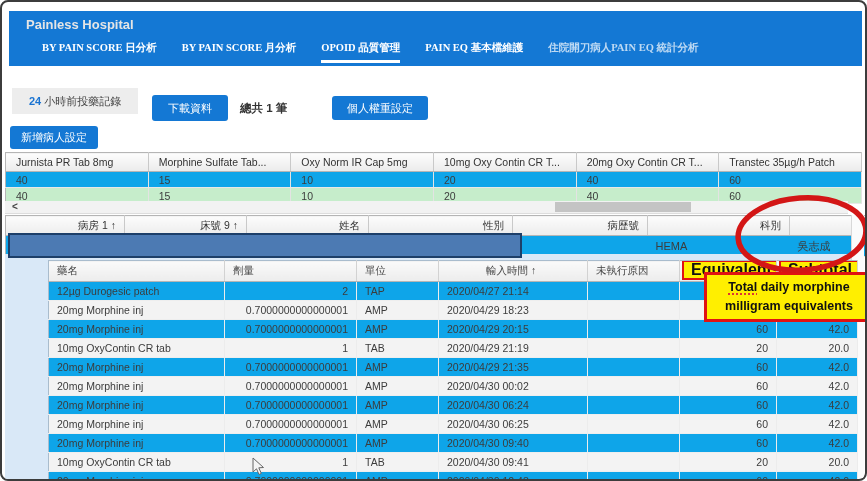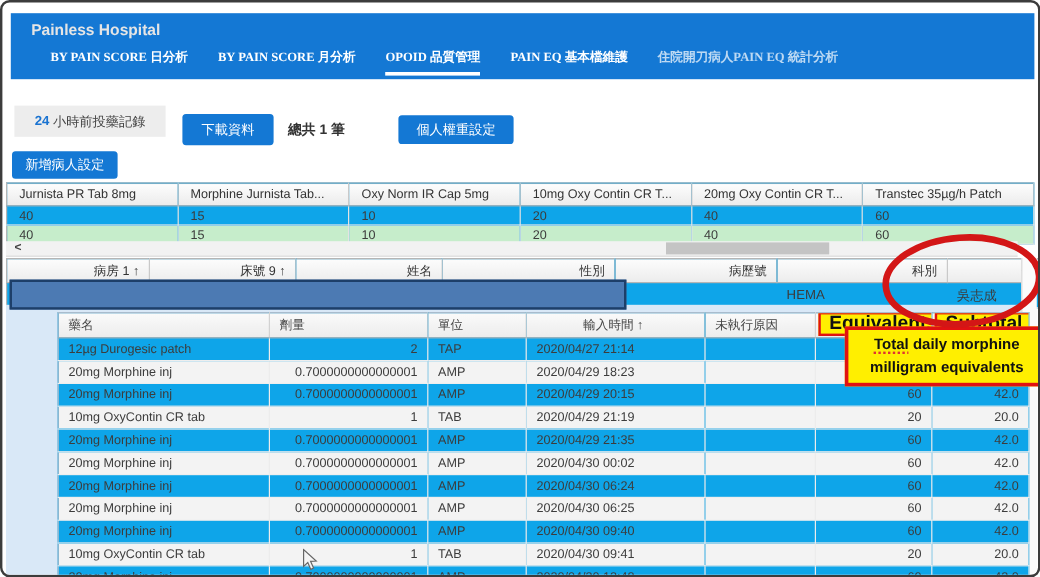--- a/index.html
+++ b/index.html
@@ -83,21 +83,21 @@
   </div>
   <button class="btn btn-download">下載資料</button>
   <span class="count">總共 1 筆</span>
   <button class="btn btn-add">新增病人設定</button>
   <button class="btn btn-weight">個人權重設定</button>
 
   <table class="med">
     <thead id="med-head">
         <tr>
           <th>Jurnista PR Tab 8mg</th>
-          <th>Morphine Jurnista Tab...</th>
+          <th>Morphine Sulfate Tab...</th>
           <th>Oxy Norm IR Cap 5mg</th>
           <th>10mg Oxy Contin CR T...</th>
           <th>20mg Oxy Contin CR T...</th>
           <th>Transtec 35µg/h Patch</th>
         </tr>
       </thead>
     <tbody id="med-body">
         <tr>
           <td>40</td>
           <td>15</td>

